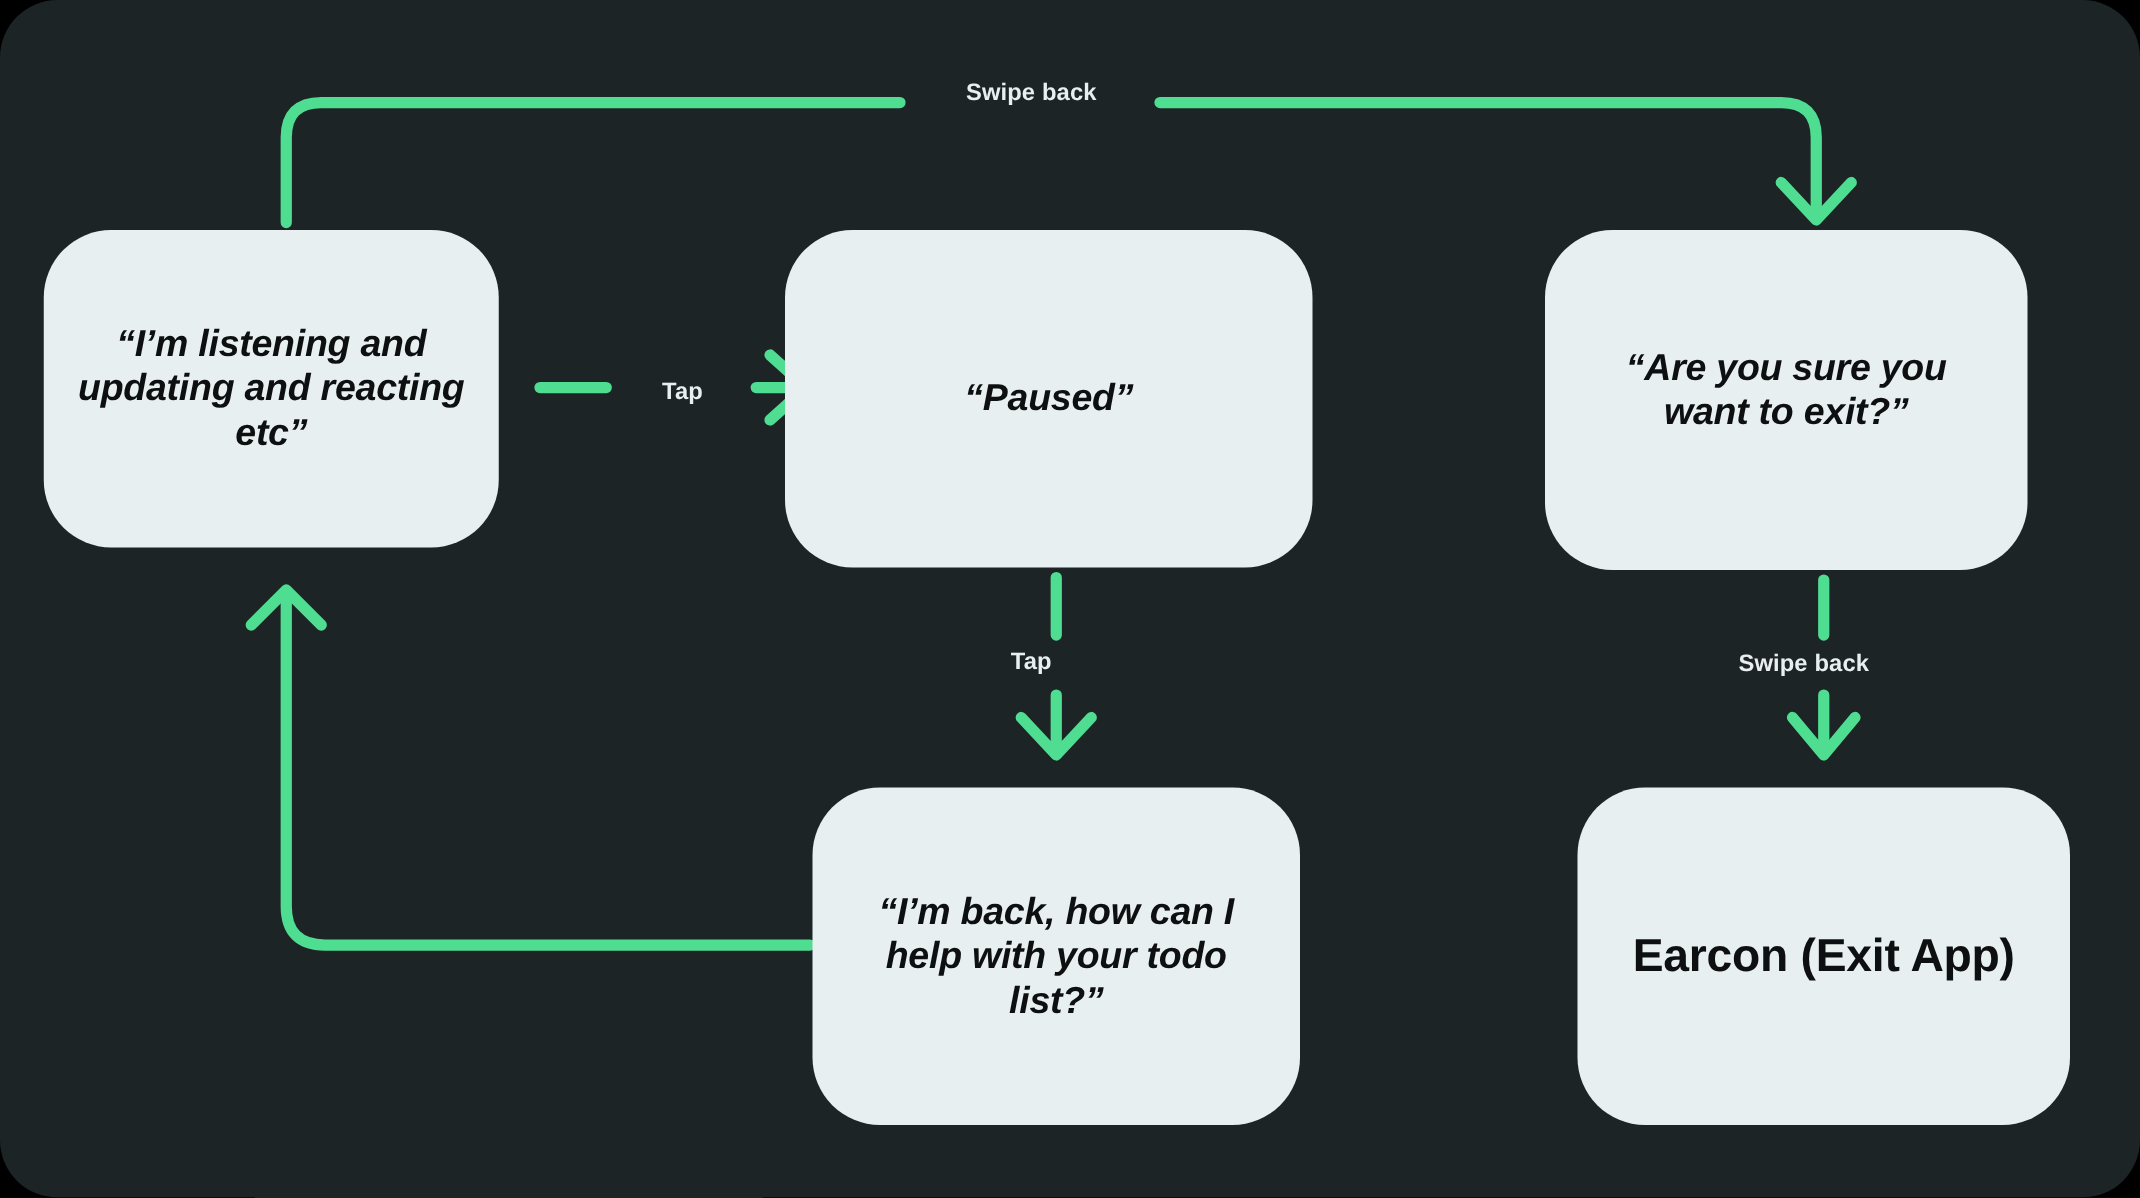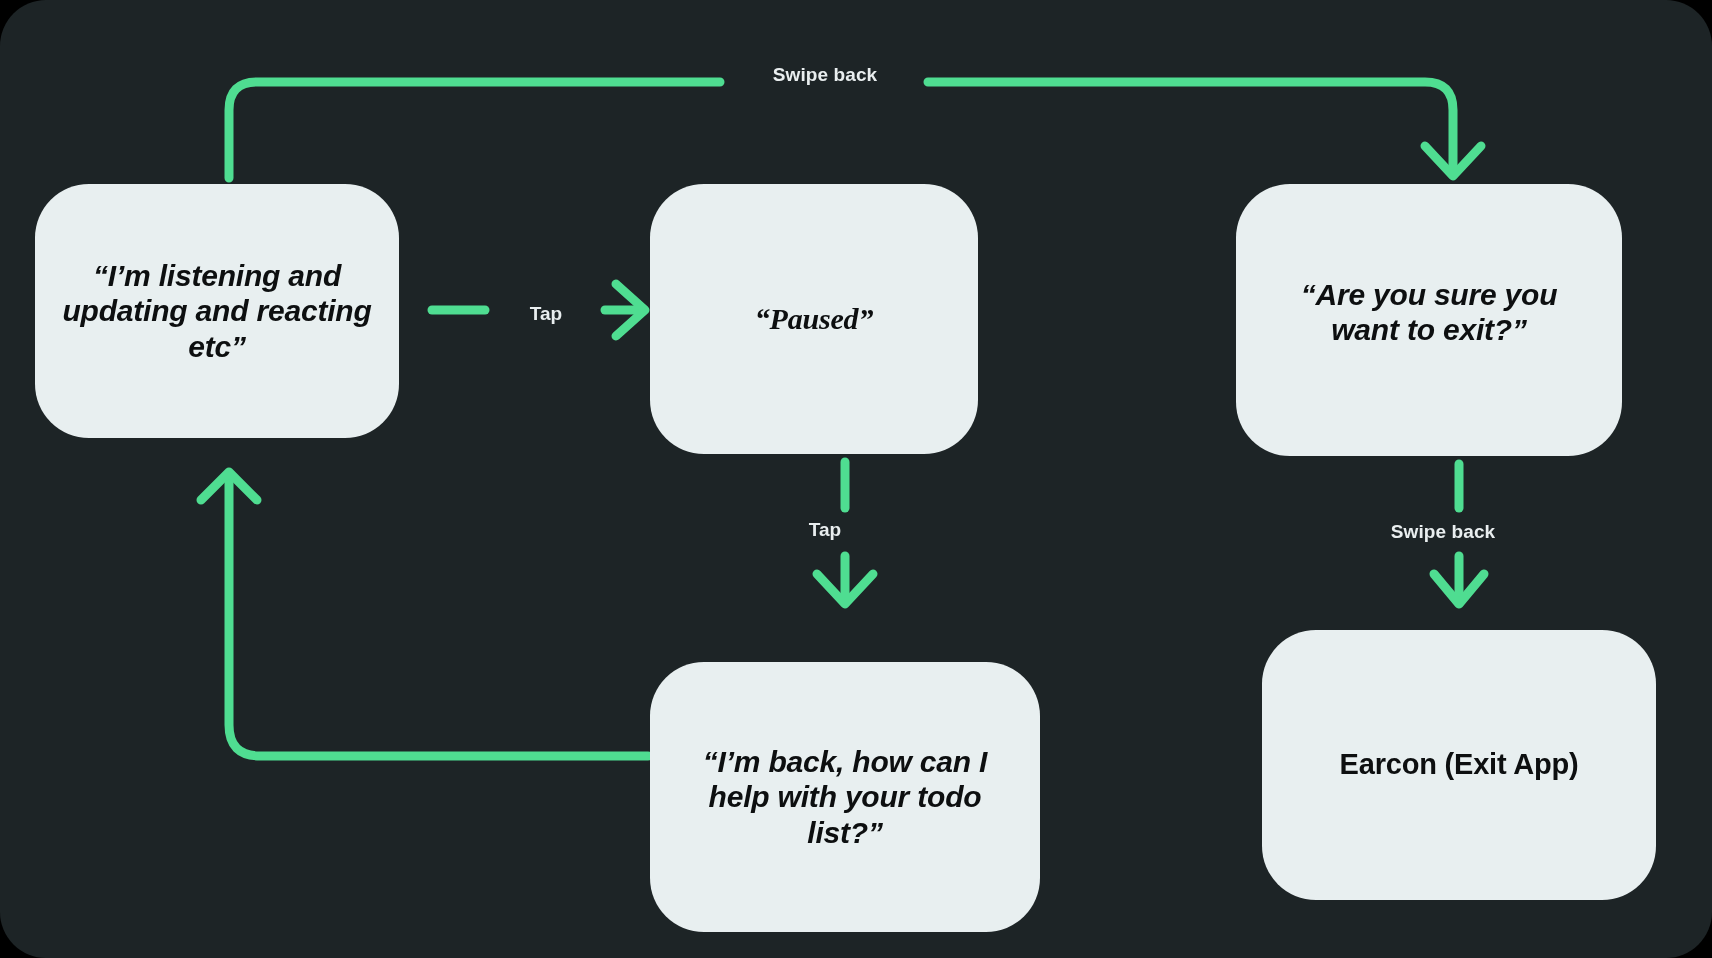--- a/index.html
+++ b/index.html
@@ -50,36 +50,36 @@
     text-align: center;
     font-weight: 700;
     font-style: italic;
     font-size: 30px;
     line-height: 1.17;
     letter-spacing: -0.2px;
     white-space: pre-line;
   }
   .node-label.plain {
     font-style: normal;
-    font-size: 29px;
+    font-size: 37px;
   }
   .edge-label {
     position: absolute;
     color: #e9eeef;
     font-weight: 700;
     font-size: 19px;
     letter-spacing: 0.1px;
     white-space: nowrap;
     text-align: center;
   }
   
   #node-listening { left: 35px;   top: 184px; width: 364px; height: 254px; }
-  #node-paused    { left: 650px;  top: 184px; width: 328px; height: 270px; font-family: Liberation Serif, serif; }
+  #node-paused    { left: 628px;  top: 184px; width: 422px; height: 270px; }
   #node-exit      { left: 1236px; top: 184px; width: 386px; height: 272px; }
-  #node-back      { left: 650px;  top: 630px; width: 390px; height: 270px; margin-top: 32px; }
+  #node-back      { left: 650px;  top: 630px; width: 390px; height: 270px; }
   #node-earcon    { left: 1262px; top: 630px; width: 394px; height: 270px; }
 
   #node-exit .node-label { transform: translateY(-8px); }
 
   
   #label-swipe-top  { left: 735px;  top: 64px;  width: 180px; }
   #label-tap-h      { left: 496px;  top: 303px; width: 100px; }
   #label-tap-v      { left: 765px;  top: 519px; width: 120px; }
   #label-swipe-v    { left: 1348px; top: 521px; width: 190px; }
 </style>

